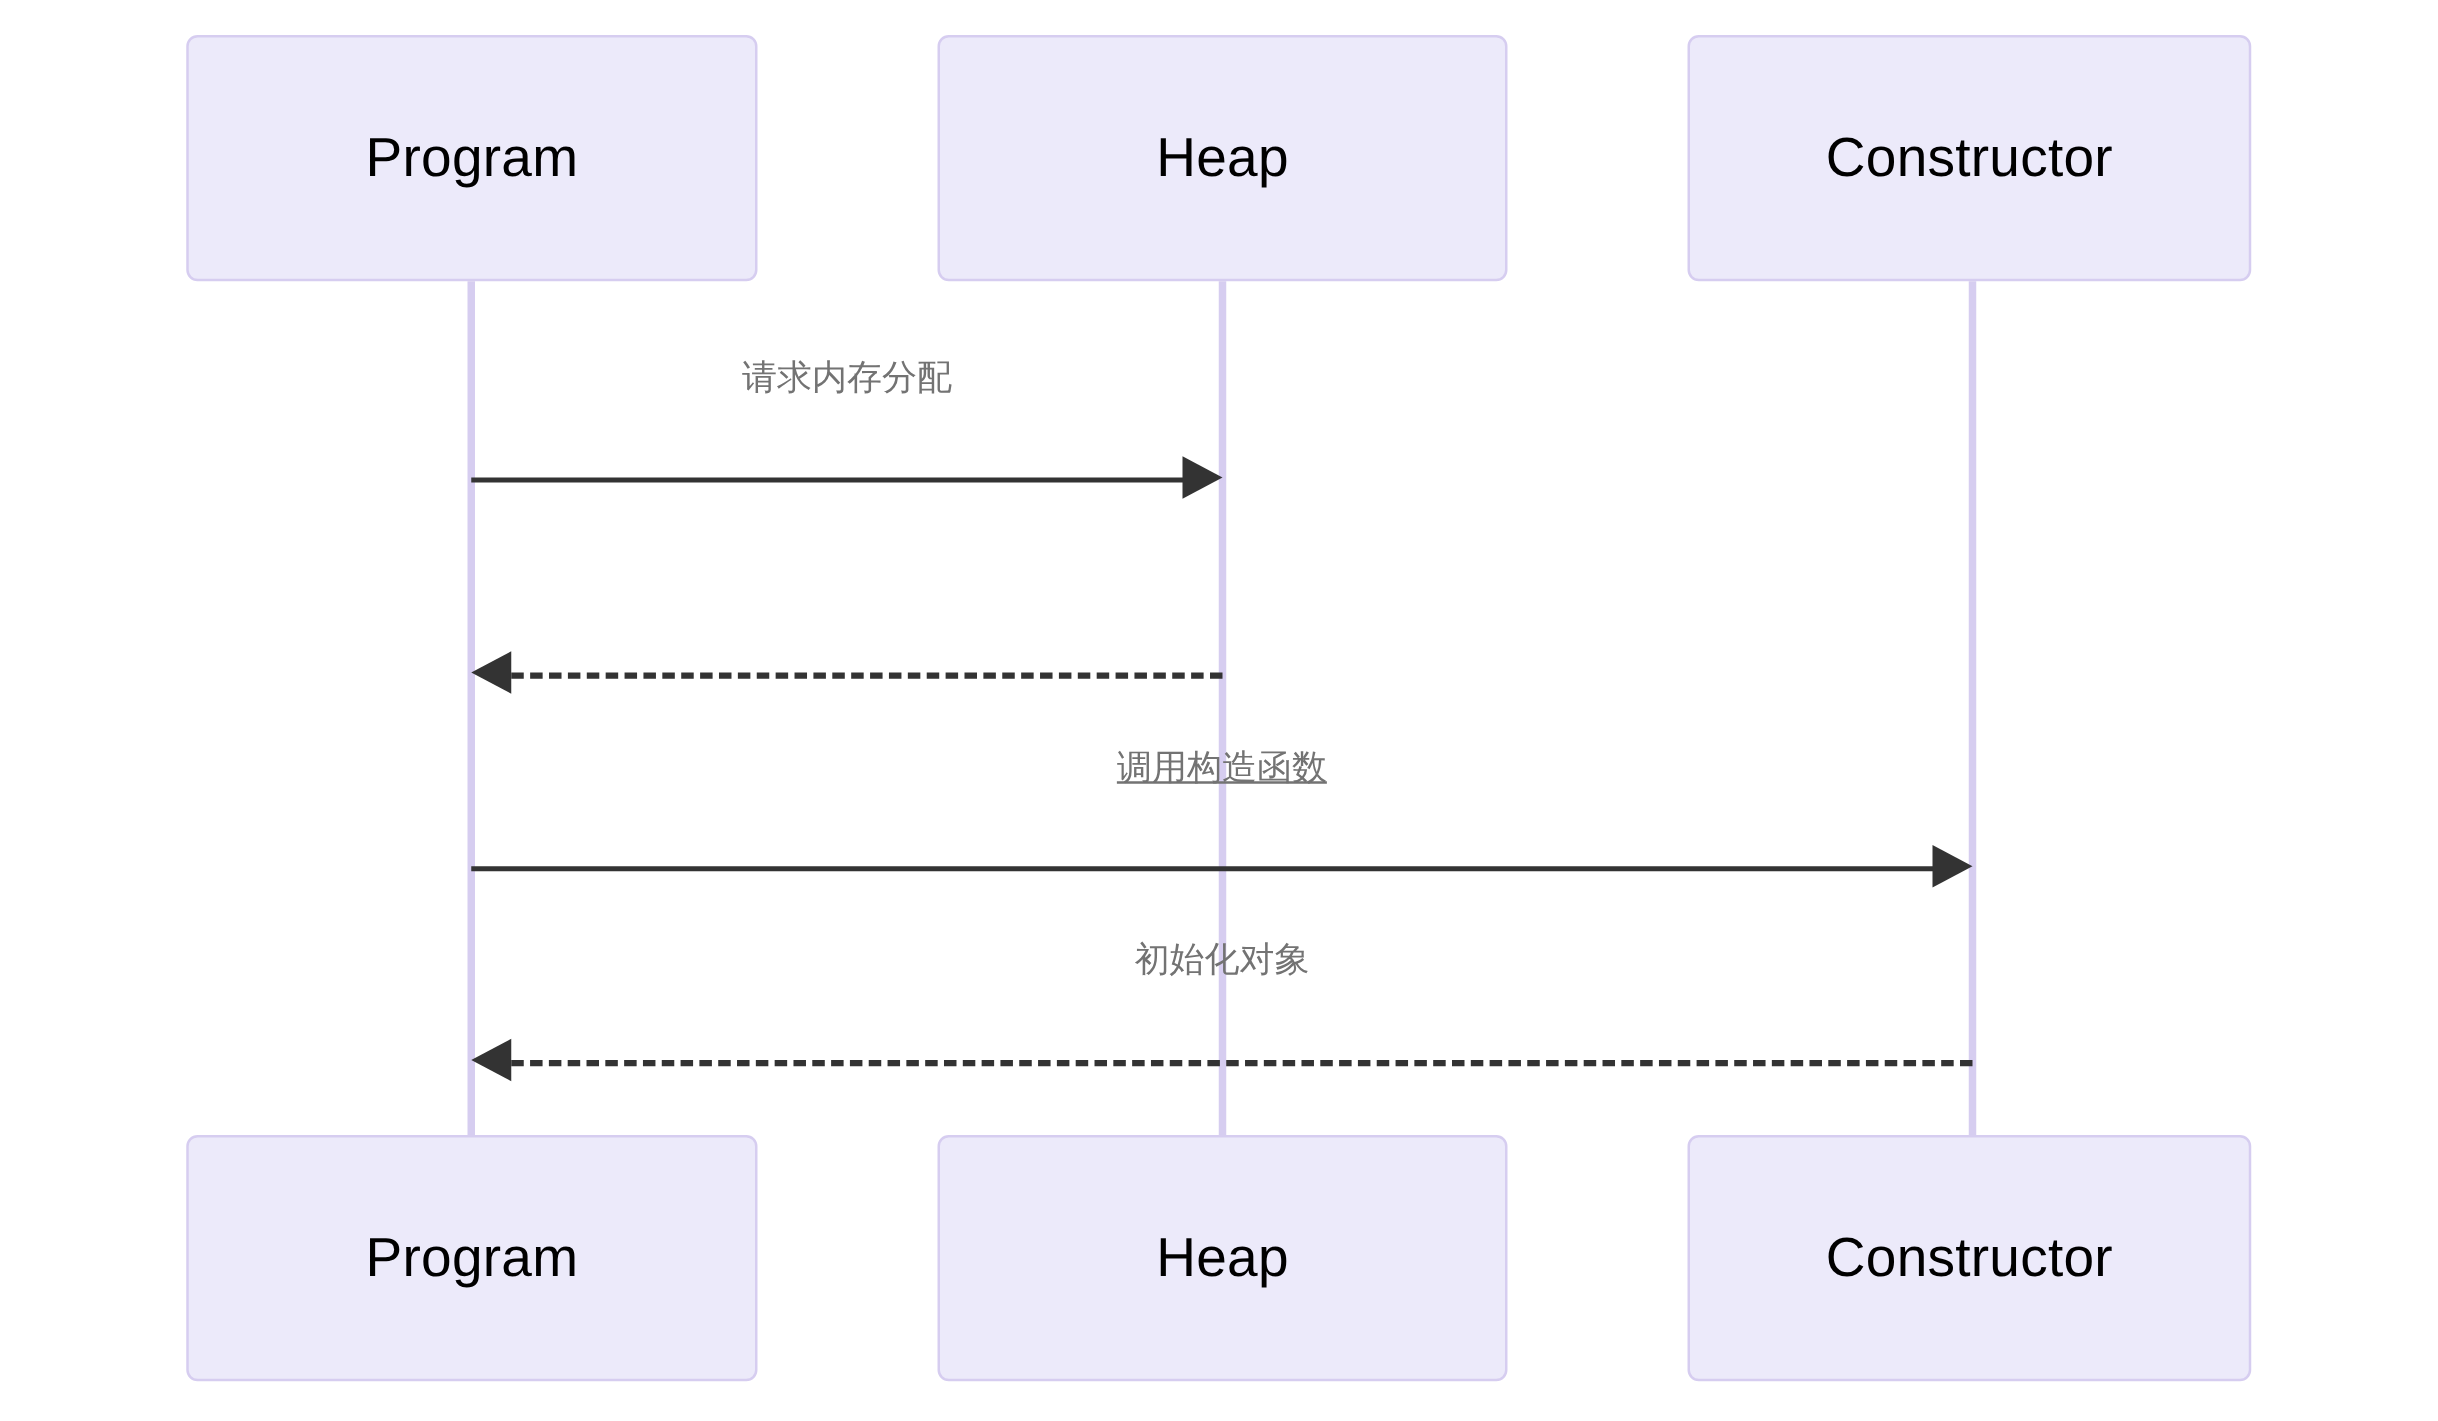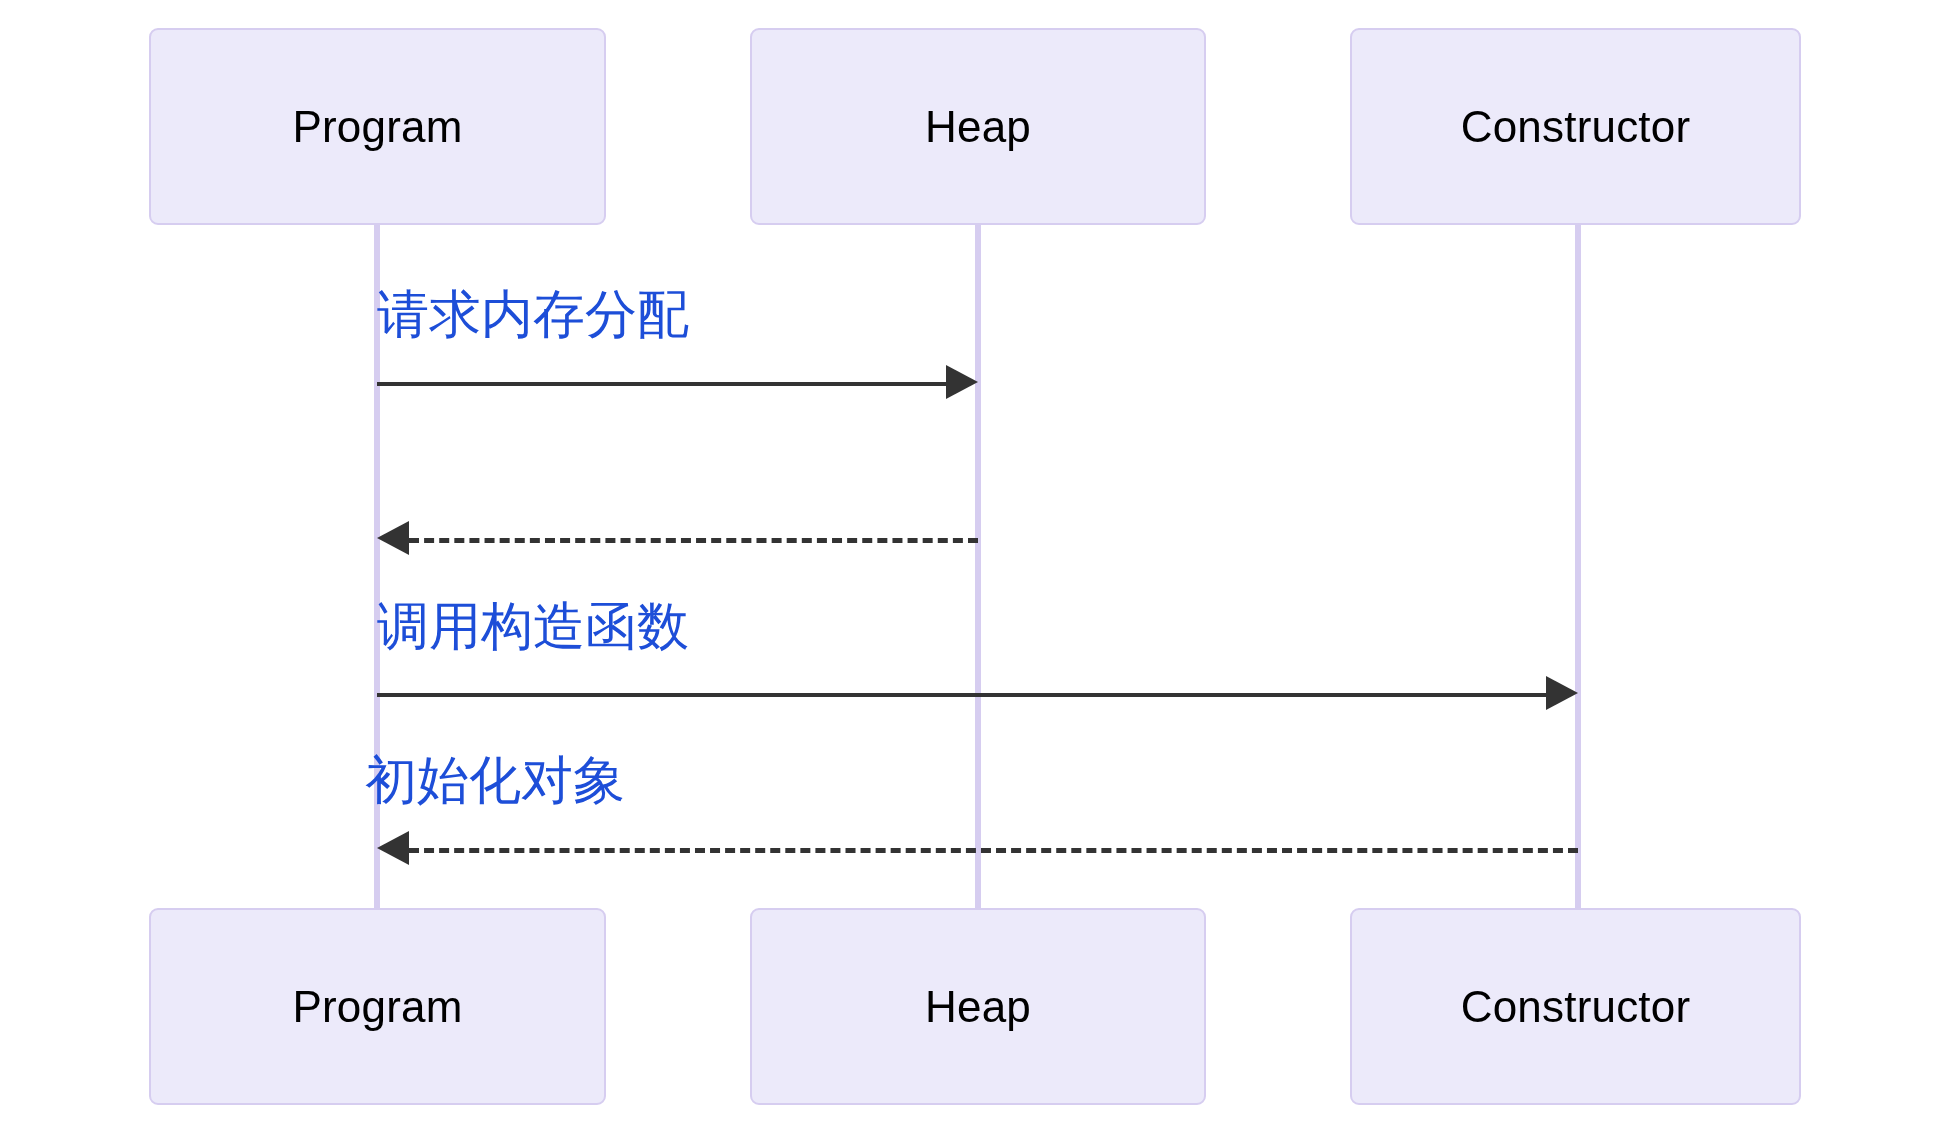--- a/index.html
+++ b/index.html
@@ -72,24 +72,25 @@
     border-left: 32px solid #333333;
   }
   .arrow-head.left {
     border-top: 17px solid transparent;
     border-bottom: 17px solid transparent;
     border-right: 32px solid #333333;
   }
 
   .message-label {
     position: absolute;
-    font-size: 52px;
-    color: #1d4ed8;
+    font-size: 28px;
+    color: #737373;
     line-height: 1;
     white-space: nowrap;
+    text-align: center;
     z-index: 5;
     background: transparent;
   }
 </style>
 </head>
 <body>
 
 <div id="diagram-root">
 
   <div class="lifeline" style="left:374px; top:225px; height:683px;"></div>
@@ -110,25 +111,25 @@
 
   <div class="message-line" style="left:377px; top:382px; width:571px;"></div>
   <div class="arrow-head right" style="left:946px; top:365px;"></div>
   <div class="message-label" style="left:377px; top:288px; width:601px;">请求内存分配</div>
 
   <div class="message-line dashed" style="left:409px; top:538px; width:569px;"></div>
   <div class="arrow-head left" style="left:377px; top:521px;"></div>
 
   <div class="message-line" style="left:377px; top:693px; width:1171px;"></div>
   <div class="arrow-head right" style="left:1546px; top:676px;"></div>
-  <div class="message-label" style="left:377px; top:600px; width:1201px;">调用构造函数</div>
+  <div class="message-label" style="left:377px; top:600px; width:1201px;text-decoration:underline;">调用构造函数</div>
 
   <div class="message-line dashed" style="left:409px; top:848px; width:1169px;"></div>
   <div class="arrow-head left" style="left:377px; top:831px;"></div>
-  <div class="message-label" style="left:365px; top:755px; width:1201px;font-family:Liberation Serif, serif;">初始化对象</div>
+  <div class="message-label" style="left:377px; top:755px; width:1201px;font-family:Liberation Serif, serif;">初始化对象</div>
 
   <div class="participant-box" style="left:149px; top:908px; width:457px; height:197px;">
     <span class="participant-label">Program</span>
   </div>
 
   <div class="participant-box" style="left:750px; top:908px; width:456px; height:197px;">
     <span class="participant-label">Heap</span>
   </div>
 
   <div class="participant-box" style="left:1350px; top:908px; width:451px; height:197px;">

